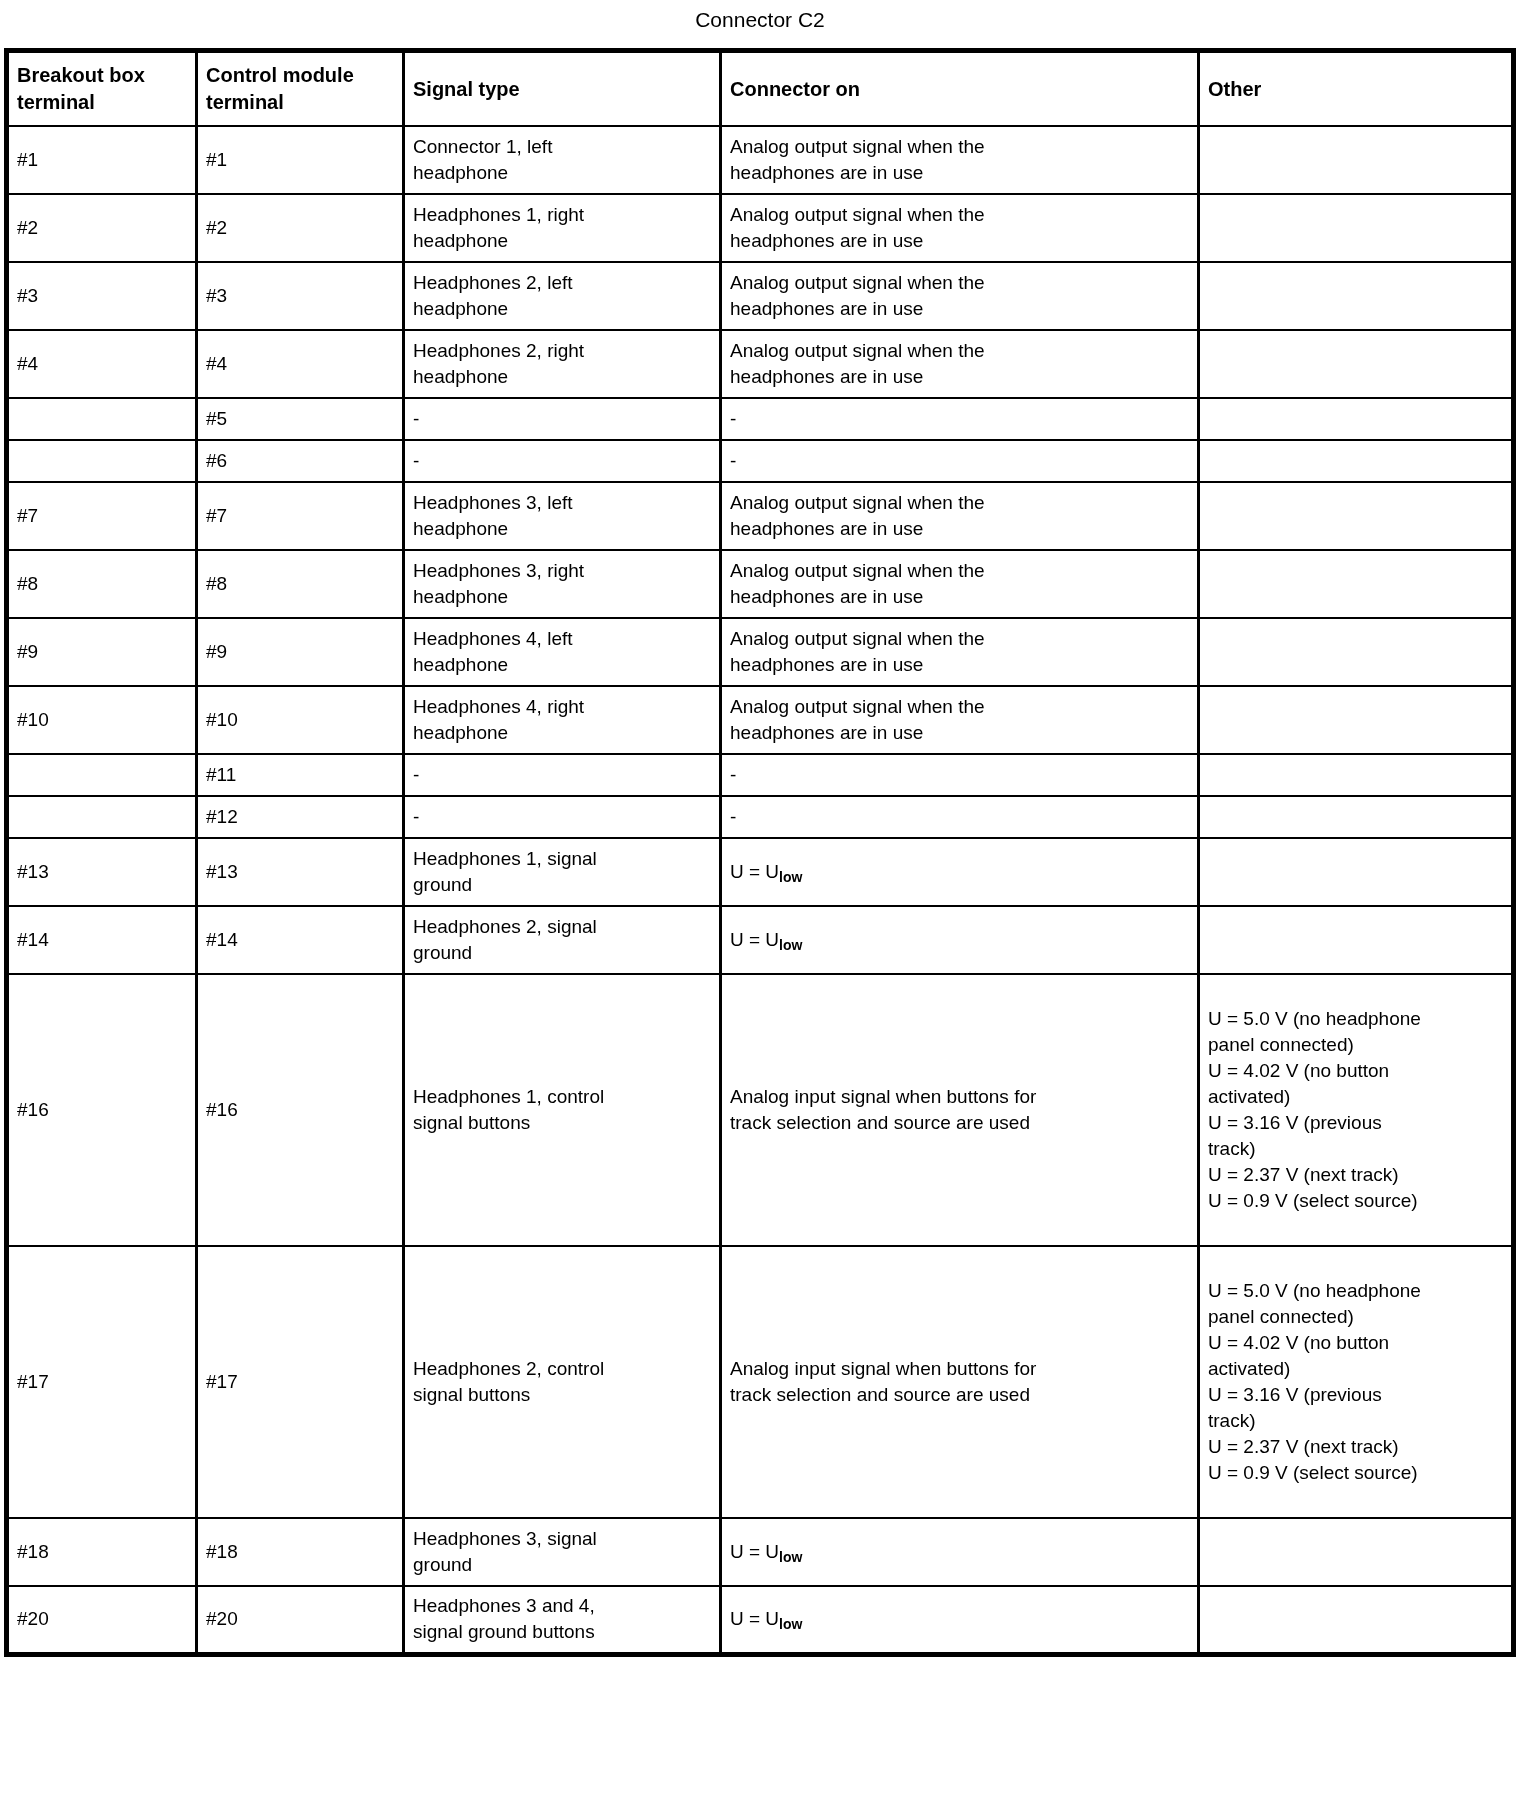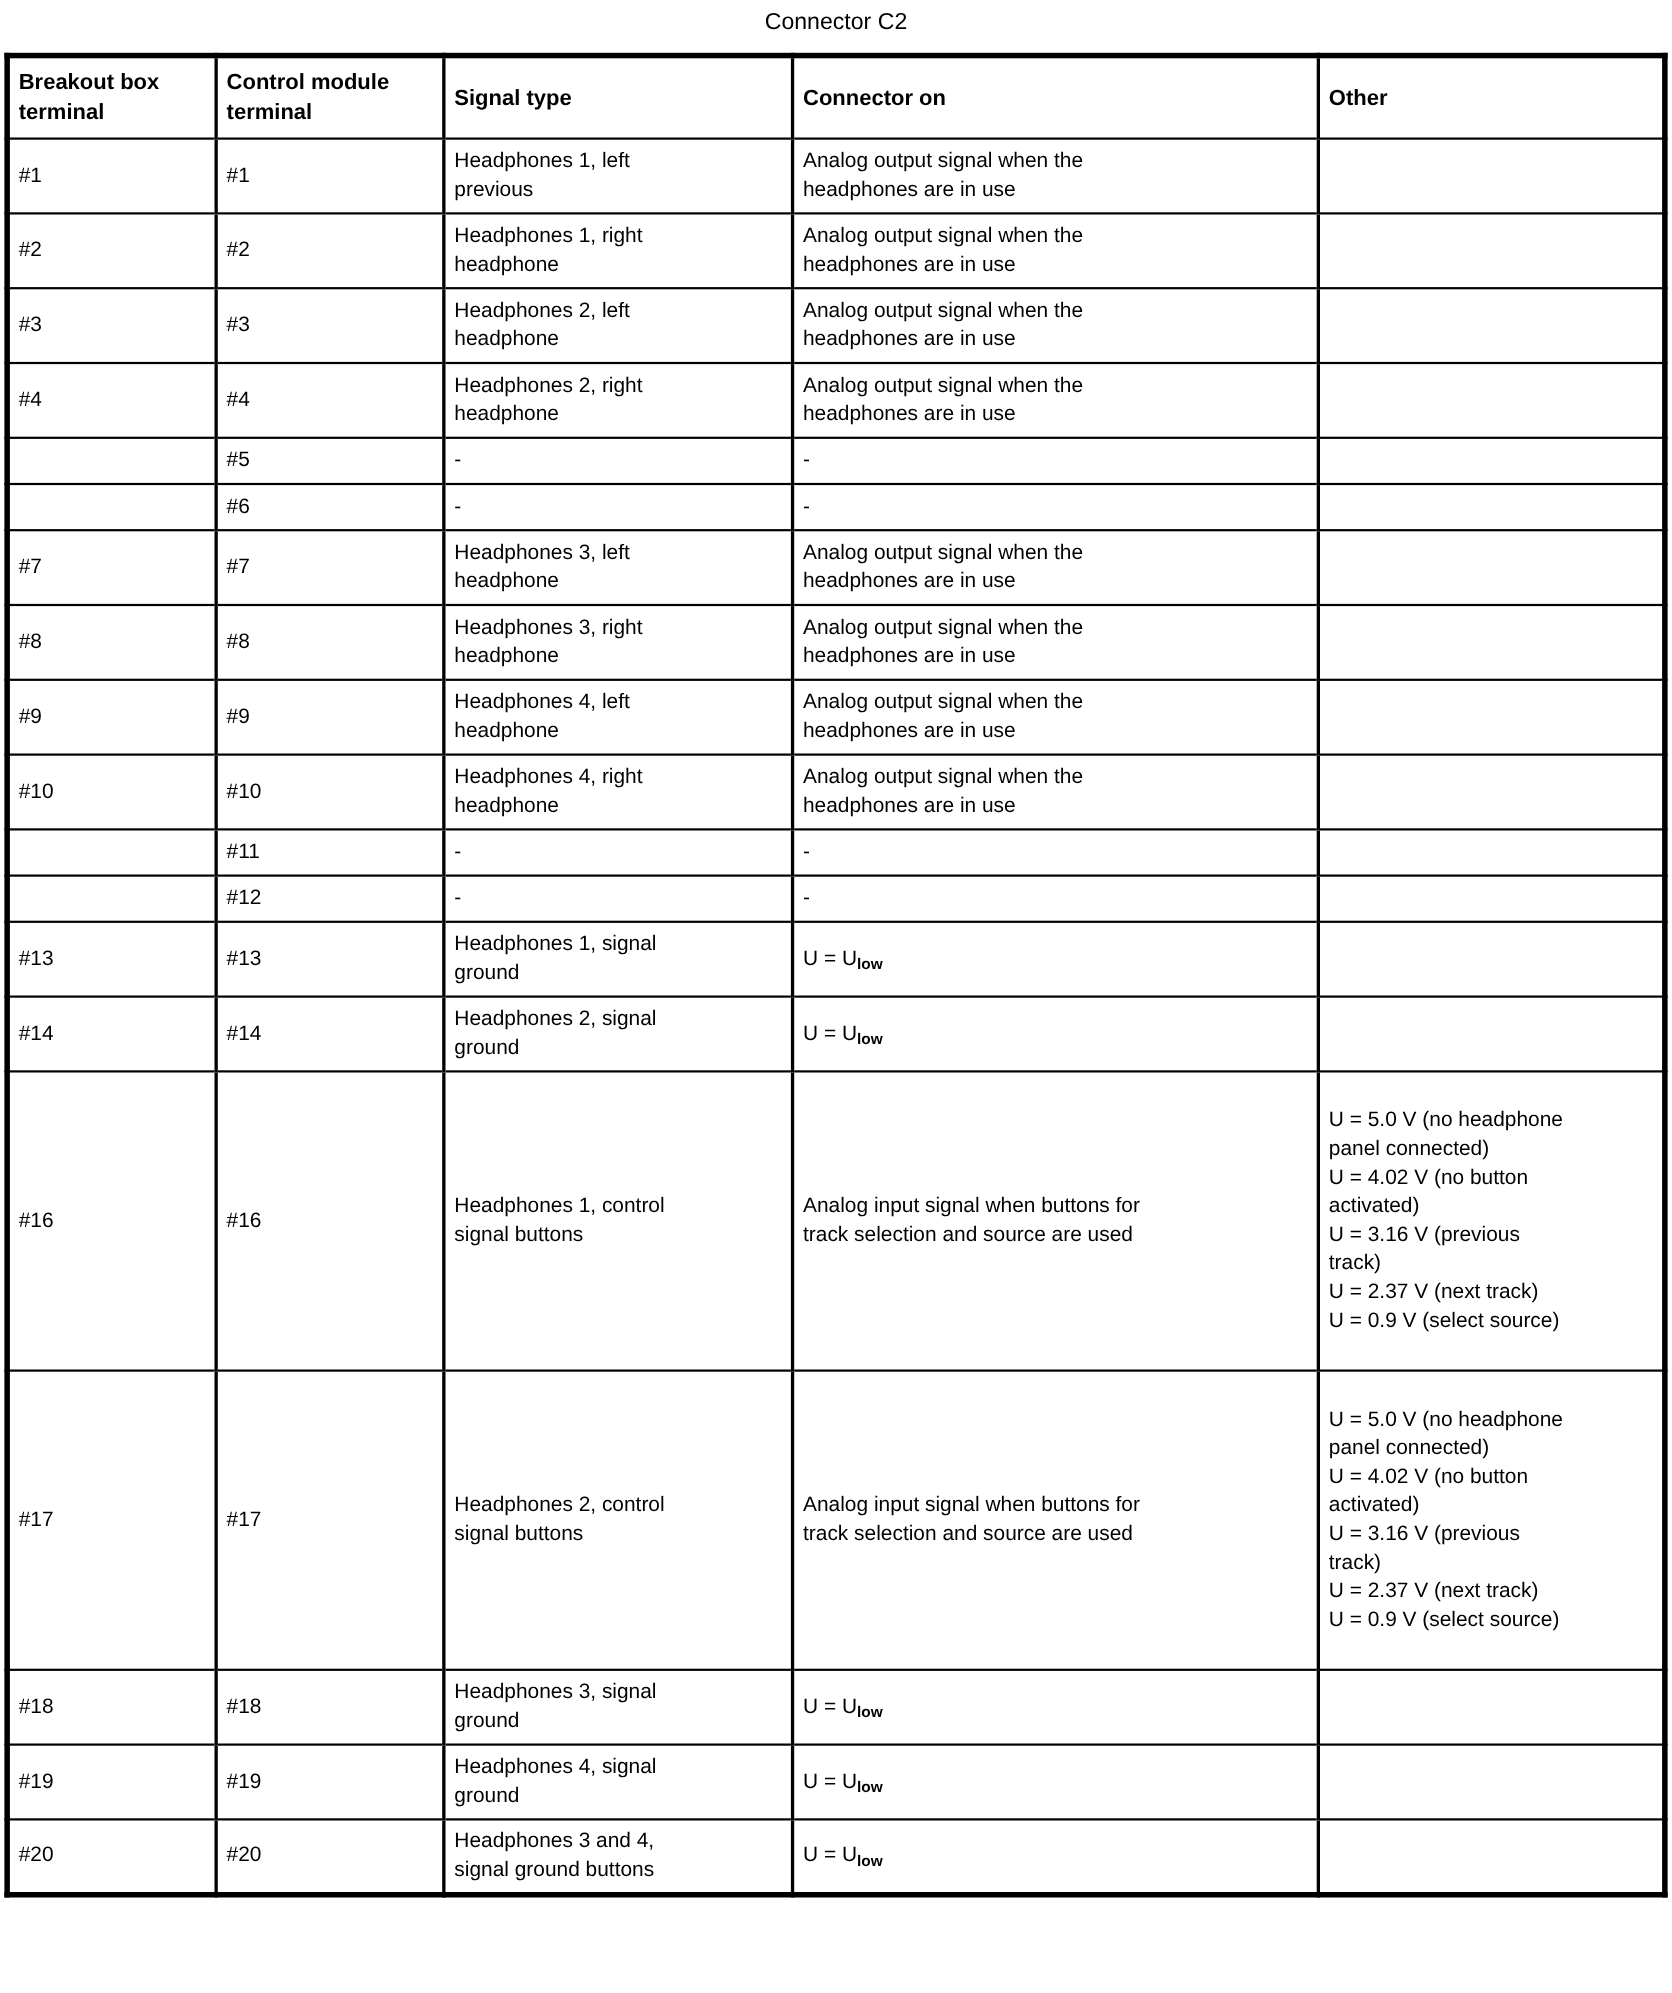--- a/index.html
+++ b/index.html
@@ -84,21 +84,21 @@
       <th>Signal type</th>
       <th>Connector on</th>
       <th>Other</th>
     </tr>
   </thead>
   <tbody id="table-body">
   <tr class="row-s2">
     <td>#1</td>
     <td>#1</td>
     <td>
-          <div class="wrap-signal">Headphones 1, left previous</div>
+          <div class="wrap-signal">Connector 1, left headphone</div>
         </td>
     <td>
           <div class="wrap-ignition">Analog output signal when the headphones are in use</div>
         </td>
     <td></td>
   </tr>
       <tr class="row-s2">
     <td>#2</td>
     <td>#2</td>
     <td>
@@ -280,31 +280,20 @@
     <td>#18</td>
     <td>
           <div class="wrap-signal">Headphones 3, signal ground</div>
         </td>
     <td>
           <div class="wrap-ignition">U = U<sub class="u-sub">low</sub></div>
         </td>
     <td></td>
   </tr>
       <tr class="row-s2">
-    <td>#19</td>
-    <td>#19</td>
-    <td>
-          <div class="wrap-signal">Headphones 4, signal ground</div>
-        </td>
-    <td>
-          <div class="wrap-ignition">U = U<sub class="u-sub">low</sub></div>
-        </td>
-    <td></td>
-  </tr>
-      <tr class="row-s2">
     <td>#20</td>
     <td>#20</td>
     <td>
           <div class="wrap-signal">Headphones 3 and 4, signal ground buttons</div>
         </td>
     <td>
           <div class="wrap-ignition">U = U<sub class="u-sub">low</sub></div>
         </td>
     <td></td>
   </tr>

